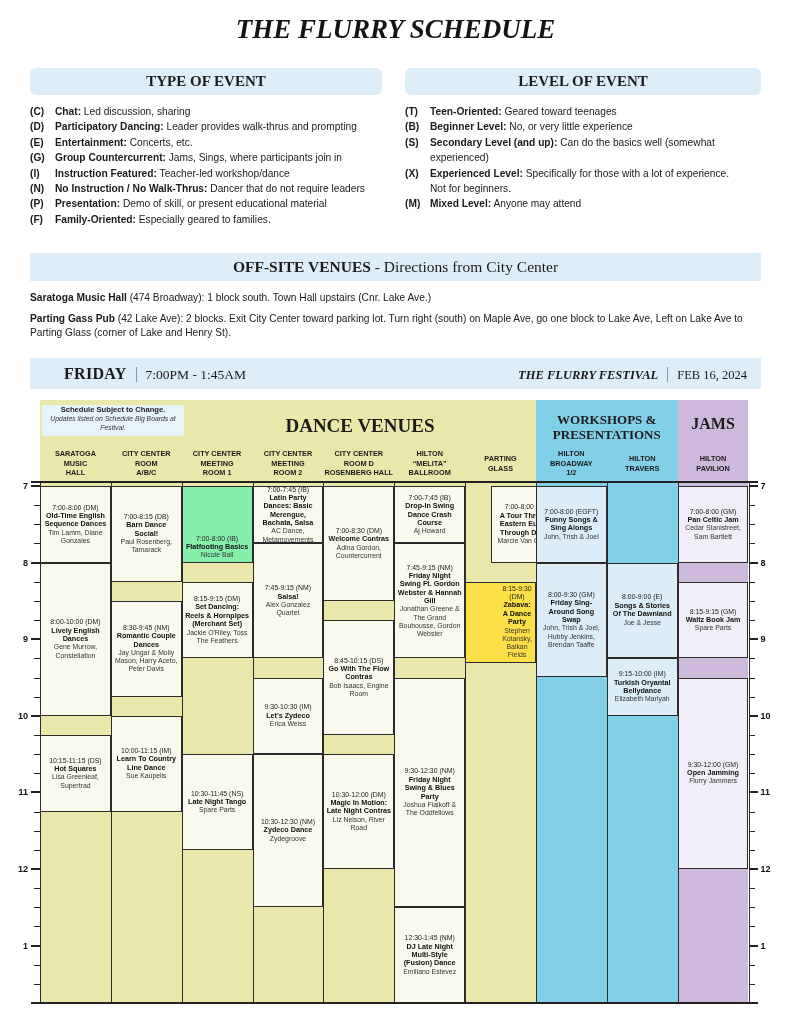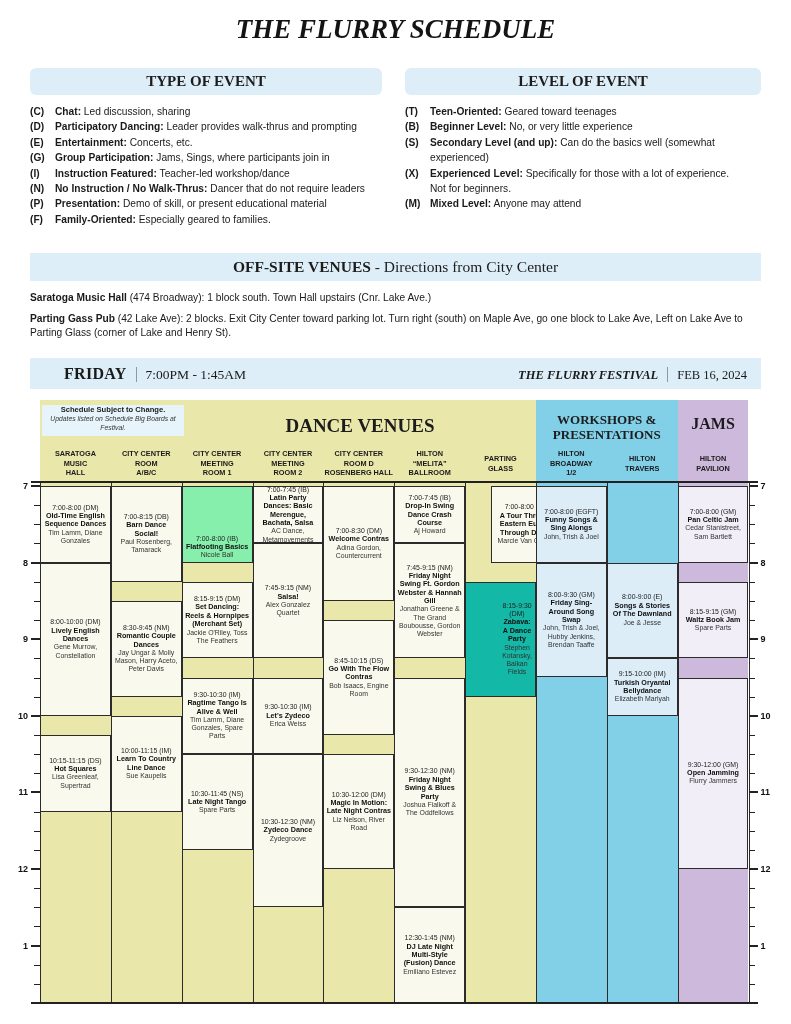--- a/index.html
+++ b/index.html
@@ -70,21 +70,21 @@
 <div id="page">
 
   <div id="page-title">THE FLURRY SCHEDULE</div>
 
   <div id="legend-type" class="legend-box">
     <div class="legend-head">TYPE OF EVENT</div>
     <div class="legend-items">
         <div class="lg-row"><div class="lg-code">(C)</div><span class="lg-term">Chat:</span> Led discussion, sharing</div>
         <div class="lg-row"><div class="lg-code">(D)</div><span class="lg-term">Participatory Dancing:</span> Leader provides walk-thrus and prompting</div>
         <div class="lg-row"><div class="lg-code">(E)</div><span class="lg-term">Entertainment:</span> Concerts, etc.</div>
-        <div class="lg-row"><div class="lg-code">(G)</div><span class="lg-term">Group Participation:</span> Jams, Sings, where participants join in</div>
+        <div class="lg-row"><div class="lg-code">(G)</div><span class="lg-term">Group Countercurrent:</span> Jams, Sings, where participants join in</div>
         <div class="lg-row"><div class="lg-code">(I)</div><span class="lg-term">Instruction Featured:</span> Teacher-led workshop/dance</div>
         <div class="lg-row"><div class="lg-code">(N)</div><span class="lg-term">No Instruction / No Walk-Thrus:</span> Dancer that do not require leaders</div>
         <div class="lg-row"><div class="lg-code">(P)</div><span class="lg-term">Presentation:</span> Demo of skill, or present educational material</div>
         <div class="lg-row"><div class="lg-code">(F)</div><span class="lg-term">Family-Oriented:</span> Especially geared to families.</div>
       </div>
   </div>
 
   <div id="legend-level" class="legend-box">
     <div class="legend-head">LEVEL OF EVENT</div>
     <div class="legend-items">
@@ -167,25 +167,20 @@
       <div class="event-card" style="left: 181.7px; width: 70.85px; top: 86px; height: 76.6px; background: #86efac; justify-content: flex-end;">
         <div class="ev-time">7:00-8:00 (IB)</div>
         <div class="ev-title">Flatfooting Basics</div>
         <div class="ev-who">Nicole Ball</div>
       </div>
       <div class="event-card" style="left: 181.7px; width: 70.85px; top: 181.75px; height: 76.6px; background: rgb(250, 249, 238);">
         <div class="ev-time">8:15-9:15 (DM)</div>
         <div class="ev-title">Set Dancing: Reels &amp; Hornpipes (Merchant Set)</div>
         <div class="ev-who">Jackie O'Riley, Toss The Feathers</div>
       </div>
-      <div class="event-card" style="left: 181.7px; width: 70.85px; top: 277.5px; height: 76.6px; background: rgb(250, 249, 238);">
-        <div class="ev-time">9:30-10:30 (IM)</div>
-        <div class="ev-title">Ragtime Tango Is Alive &amp; Well</div>
-        <div class="ev-who">Tim Lamm, Diane Gonzales, Spare Parts</div>
-      </div>
       <div class="event-card" style="left: 181.7px; width: 70.85px; top: 354.1px; height: 95.75px; background: rgb(250, 249, 238);">
         <div class="ev-time">10:30-11:45 (NS)</div>
         <div class="ev-title">Late Night Tango</div>
         <div class="ev-who">Spare Parts</div>
       </div>
       <div class="venue-head" style="left: 252.55px; width: 70.85px;">CITY CENTER
 MEETING
 ROOM 2</div>
       <div class="colfill" style="left: 252.55px; width: 70.85px; background: rgb(234, 231, 171);"></div>
       <div class="event-card" style="left: 252.55px; width: 70.85px; top: 86px; height: 57.45px; background: rgb(250, 249, 238);">
@@ -252,21 +247,21 @@
         <div class="ev-who">Emiliano Estevez</div>
       </div>
       <div class="venue-head" style="left: 465.1px; width: 70.85px;">PARTING
 GLASS</div>
       <div class="colfill" style="left: 465.1px; width: 70.85px; background: rgb(234, 231, 171);"></div>
       <div class="event-card" style="left: 491px; width: 70.85px; top: 86px; height: 76.6px; background: rgb(250, 249, 238);">
         <div class="ev-time">7:00-8:00 (IM)</div>
         <div class="ev-title">A Tour Through Eastern Europe Through Dance</div>
         <div class="ev-who">Marcie Van Cleave</div>
       </div>
-      <div class="event-card" style="left: 465.1px; width: 70.85px; top: 181.75px; height: 115px; background: #14b8a6; padding-left: 35px;">
+      <div class="event-card" style="left: 465.1px; width: 70.85px; top: 181.75px; height: 81px; background: #fde047; padding-left: 35px;">
         <div class="ev-time">8:15-9:30 (DM)</div>
         <div class="ev-title">Zabava: A Dance Party</div>
         <div class="ev-who">Stephen Kotansky, Balkan Fields</div>
       </div>
       <div class="venue-head" style="left: 535.95px; width: 70.85px;">HILTON
 BROADWAY
 1/2</div>
       <div class="colfill" style="left: 535.95px; width: 70.85px; background: rgb(130, 207, 232);"></div>
       <div class="event-card" style="left: 535.95px; width: 70.85px; top: 86px; height: 76.6px; background: rgb(220, 237, 248);">
         <div class="ev-time">7:00-8:00 (EGFT)</div>

